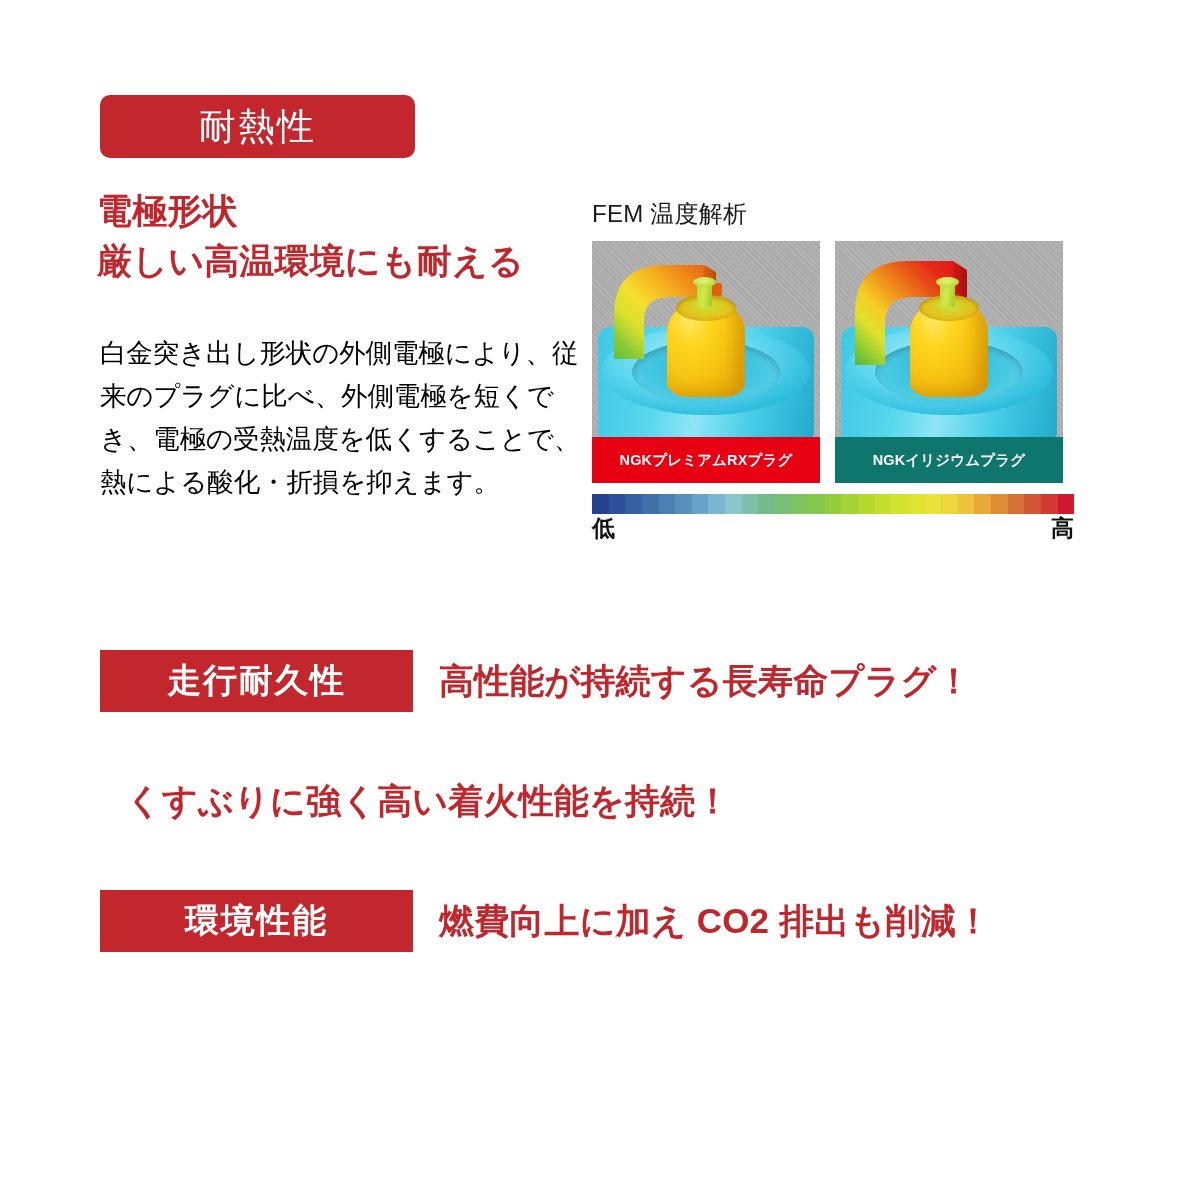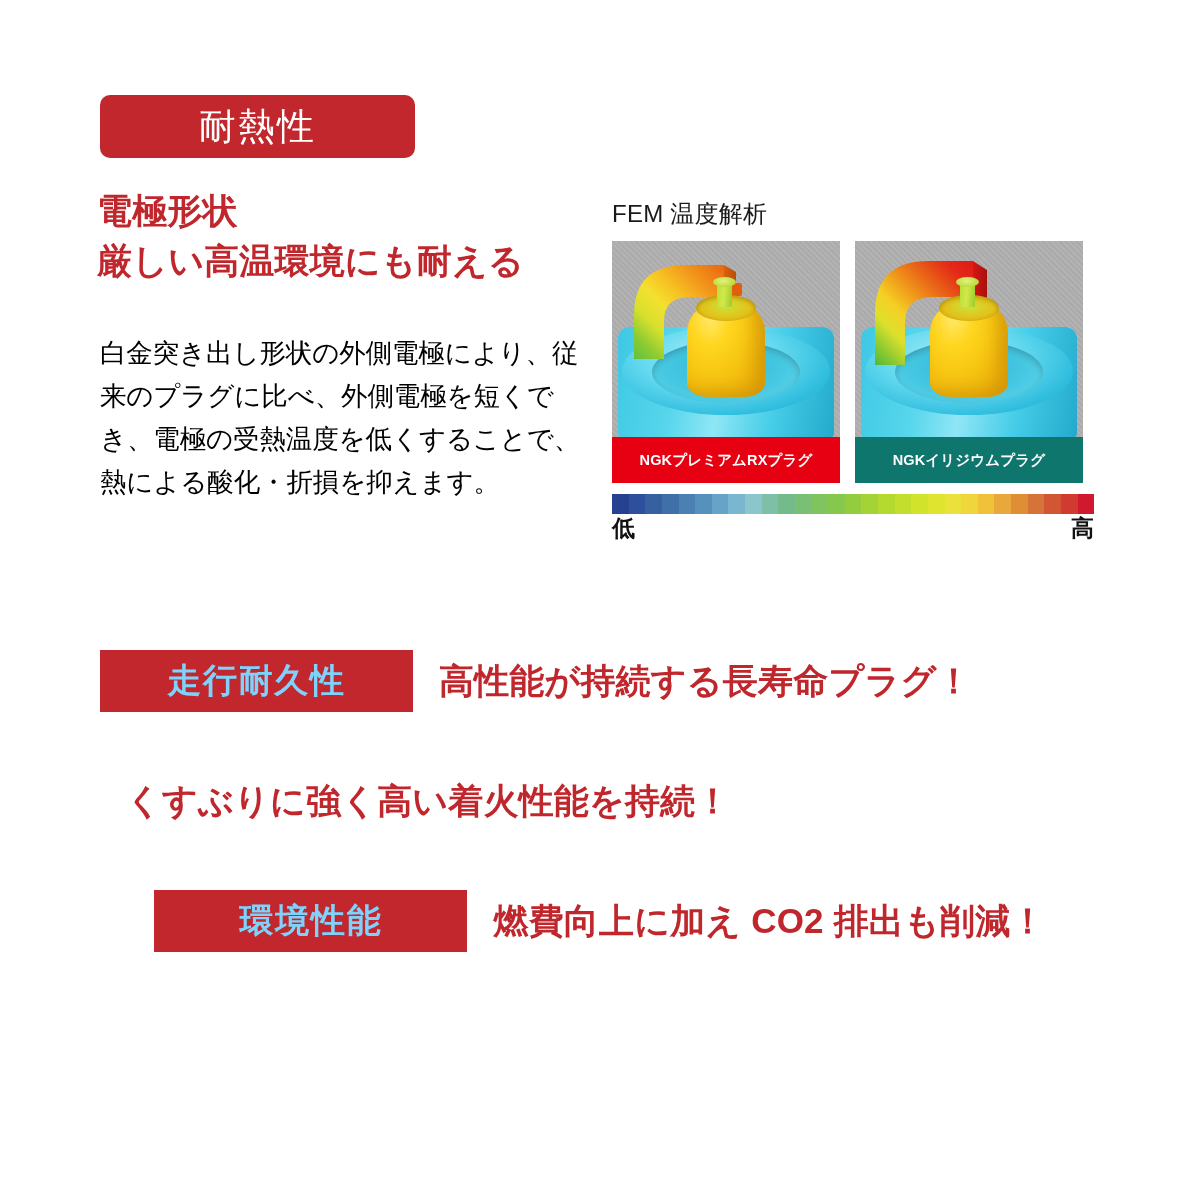--- a/index.html
+++ b/index.html
@@ -57,21 +57,21 @@
     width: 482px;
     color: #000000;
     font-size: 26.5px;
     line-height: 1.62;
     letter-spacing: -0.005em;
   }
 
   
   #fem-block {
     position: absolute;
-    left: 612px;
+    left: 592px;
     top: 198px;
     width: 482px;
   }
   #fem-title {
     font-size: 24px;
     color: #1a1a1a;
     letter-spacing: 0.01em;
     margin-bottom: 11px;
     white-space: nowrap;
   }
@@ -201,27 +201,27 @@
   .feature-row {
     position: absolute;
     left: 100px;
     width: 1000px;
     height: 62px;
     display: flex;
     align-items: center;
   }
   #row-0 { top: 650px; }
   #row-1 { top: 770px; }
-  #row-2 { top: 890px; justify-content: center; }
+  #row-2 { top: 890px; }
 
   .feature-badge {
     width: 313px;
     height: 62px;
     background: #c1272d;
-    color: #7dd3fc;
+    color: #ffffff;
     font-size: 34px;
     font-weight: 700;
     display: flex;
     align-items: center;
     justify-content: center;
     letter-spacing: 0.05em;
     flex: 0 0 auto;
     box-sizing: border-box;
   }
   .feature-text {

